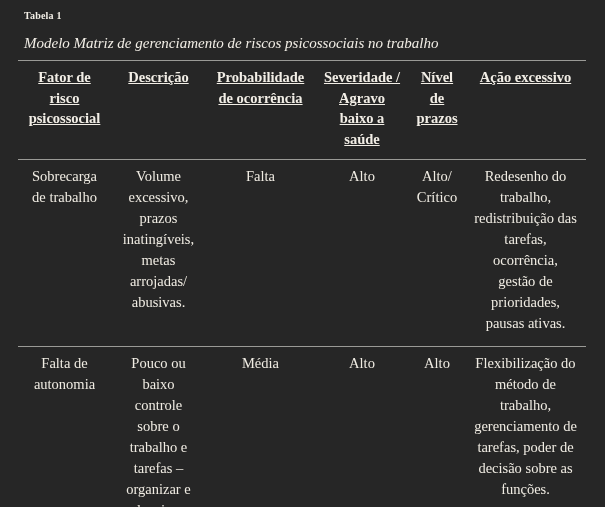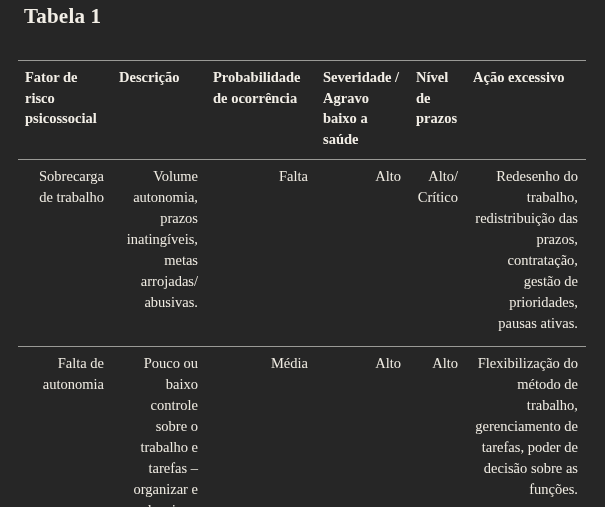--- a/index.html
+++ b/index.html
@@ -18,21 +18,21 @@
     position: relative;
     width: 605px;
     height: 507px;
     box-sizing: border-box;
     padding: 0;
   }
   .table-caption-number {
     position: absolute;
     left: 24px;
     top: 6px;
-    font-size: 21px;
+    font-size: 10px;
     font-weight: bold;
     letter-spacing: 0.2px;
     line-height: 20px;
     white-space: nowrap;
   }
   .table-caption-title {
     position: absolute;
     left: 24px;
     top: 33px;
     font-size: 15px;
@@ -45,29 +45,30 @@
     left: 18px;
     top: 60px;
     width: 568px;
     border-collapse: collapse;
     table-layout: fixed;
     font-size: 14.5px;
   }
   table.matrix thead th {
     border-top: 1px solid #9a9a96;
     border-bottom: 1px solid #9a9a96;
-    text-align: left;
+    text-align: center;
     vertical-align: top;
     font-weight: bold;
     padding: 6px 8px 10px 7px;
     line-height: 20.5px;
     color: #f2eee6;
+    text-decoration: underline;
   }
   table.matrix tbody td {
-    text-align: right;
+    text-align: center;
     vertical-align: top;
     font-weight: normal;
     padding: 6px 8px 12px 7px;
     line-height: 21px;
     color: #f0ece3;
     border-bottom: 1px solid #9a9a96;
   }
   table.matrix tbody tr:last-child td {
     border-bottom: 1px solid #b4b4b0;
   }
@@ -79,20 +80,21 @@
   col.c4 { width: 57px; }
   col.c5 { width: 120px; }
 </style>
 </head>
 <body>
 
 <div class="page">
 
   <div class="table-caption-number">Tabela 1</div>
 
+  <div class="table-caption-title">Modelo Matriz de gerenciamento de riscos psicossociais no trabalho</div>
 
   <table class="matrix">
     <colgroup>
       <col class="c0">
         <col class="c1">
         <col class="c2">
       <col class="c3">
         <col class="c4">
         <col class="c5">
     </colgroup>
@@ -102,25 +104,25 @@
         <th>Descrição</th>
         <th>Probabilidade de ocorrência</th>
         <th>Severidade / Agravo baixo a saúde</th>
         <th>Nível de prazos</th>
         <th>Ação excessivo</th>
       </tr>
     </thead>
     <tbody>
       <tr>
         <td>Sobrecarga de trabalho</td>
-        <td>Volume autonomia, prazos inatingíveis, metas arrojadas/ abusivas.</td>
+        <td>Volume excessivo, prazos inatingíveis, metas arrojadas/ abusivas.</td>
         <td>Falta</td>
         <td>Alto</td>
         <td>Alto/ Crítico</td>
-        <td>Redesenho do trabalho, redistribuição das prazos, contratação, gestão de prioridades, pausas ativas.</td>
+        <td>Redesenho do trabalho, redistribuição das tarefas, ocorrência, gestão de prioridades, pausas ativas.</td>
       </tr>
       <tr>
         <td>Falta de autonomia</td>
         <td>Pouco ou baixo controle sobre o trabalho e tarefas – organizar e planejar o próprio trabalho.</td>
         <td>Média</td>
         <td>Alto</td>
         <td>Alto</td>
         <td>Flexibilização do método de trabalho, gerenciamento de tarefas, poder de decisão sobre as funções.</td>
       </tr>
     </tbody>

